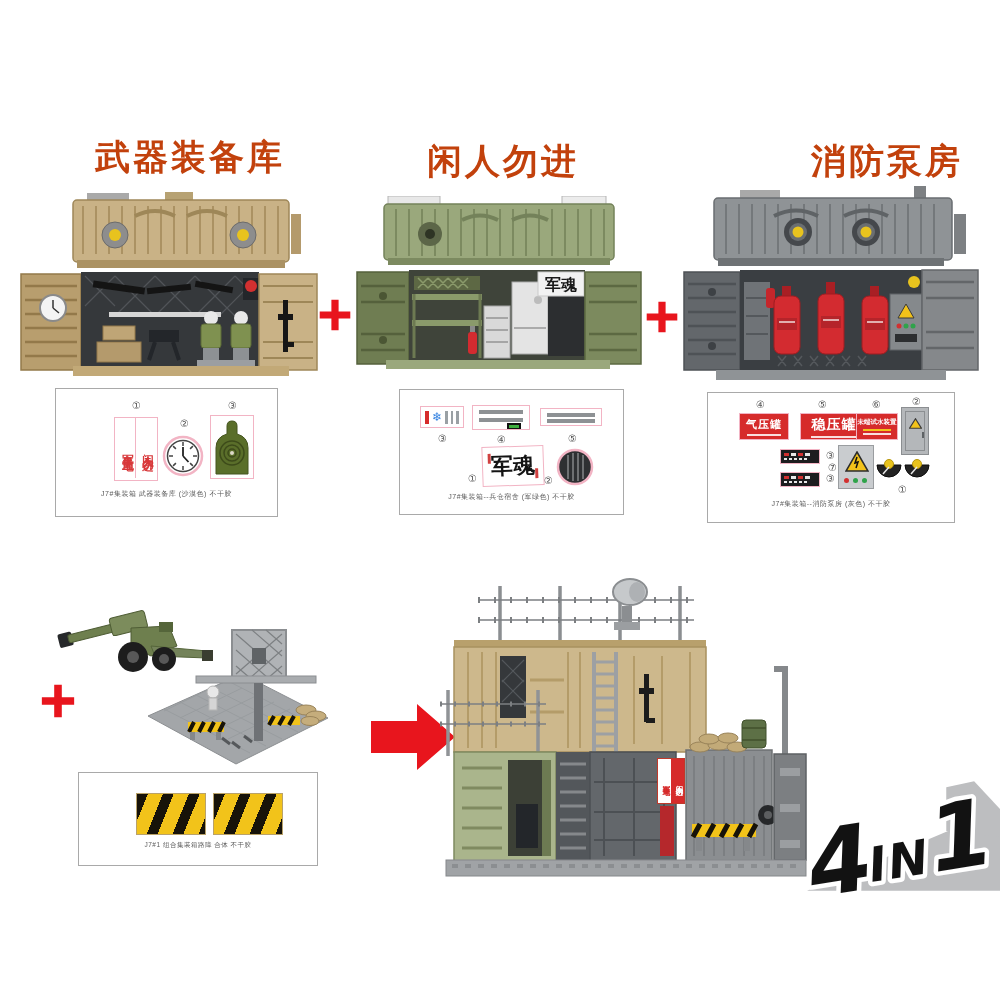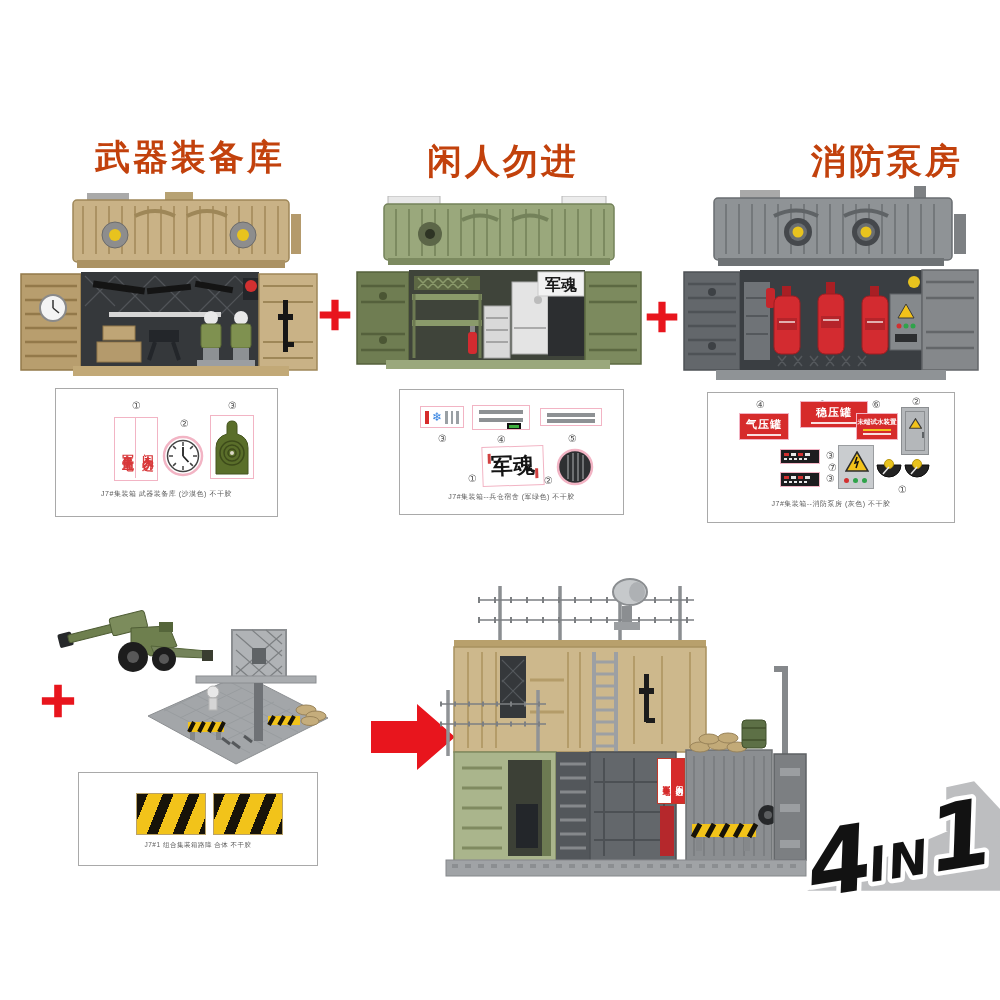--- a/index.html
+++ b/index.html
@@ -315,21 +315,21 @@
 <div class="sheet" style="left:707px;top:392px;width:246px;height:129px">
   <span class="num" style="left:48px;top:7px">④</span>
   <span class="num" style="left:110px;top:7px">⑤</span>
   <span class="num" style="left:164px;top:7px">⑥</span>
   <span class="num" style="left:204px;top:4px">②</span>
 
   <div class="rlabel" style="left:31px;top:20px;width:50px;height:27px;font-size:11px;letter-spacing:1px">
     <span>气压罐</span>
       <span class="sub"></span>
   </div>
-  <div class="rlabel" style="left:92px;top:8px;width:68px;height:27px;font-size:11px;letter-spacing:1px">
+  <div class="rlabel" style="left:92px;top:20px;width:68px;height:27px;font-size:14px;letter-spacing:1px">
     <span>稳压罐</span>
       <span class="sub"></span>
   </div>
   <div class="rlabel" style="left:148px;top:20px;width:42px;height:27px;font-size:6.5px">
     <span>未端试水装置</span>
     <span class="sub" style="background:#f2c31a"></span>
       <span class="sub"></span>
   </div>
   <div class="stk" style="left:193px;top:14px;width:28px;height:48px;background:#b4b7ba;border-color:#8b8e91">
     <div class="abs" style="left:3px;top:3px;right:3px;bottom:3px;border:1px solid #8b8e91"></div>

